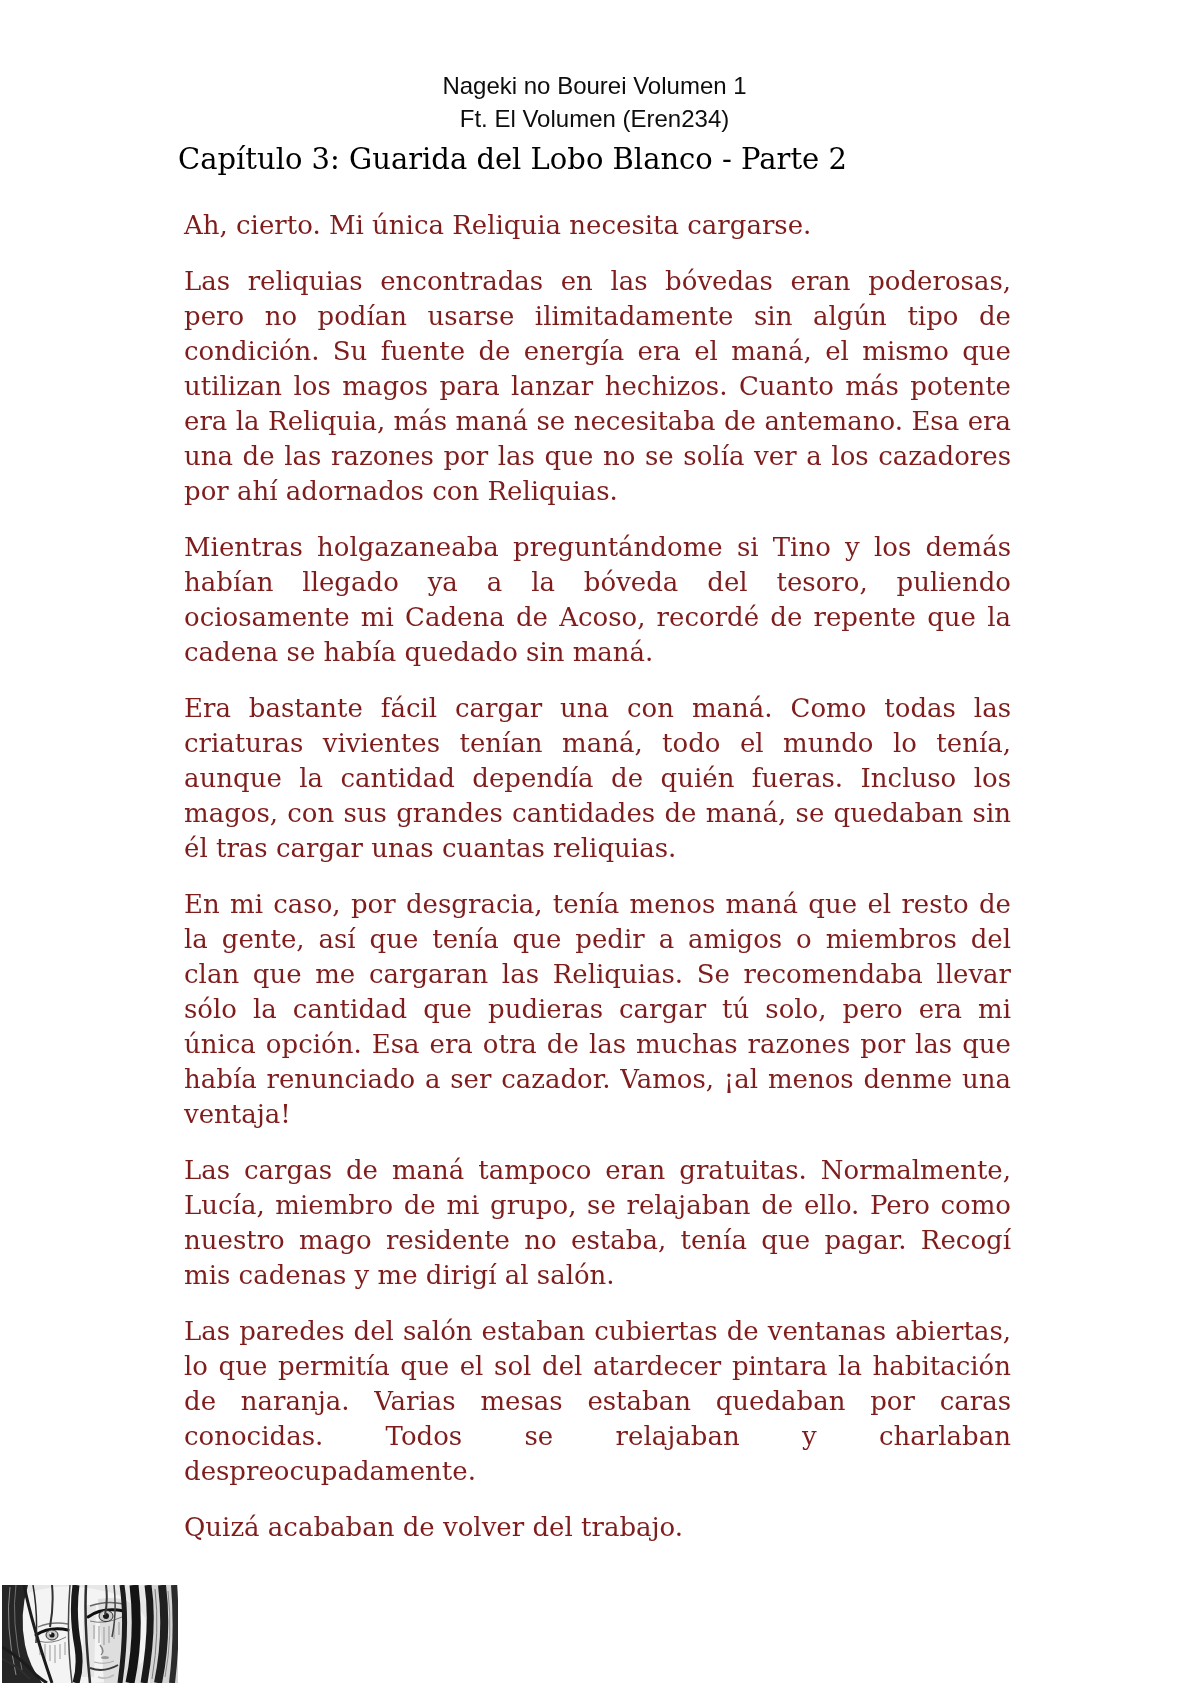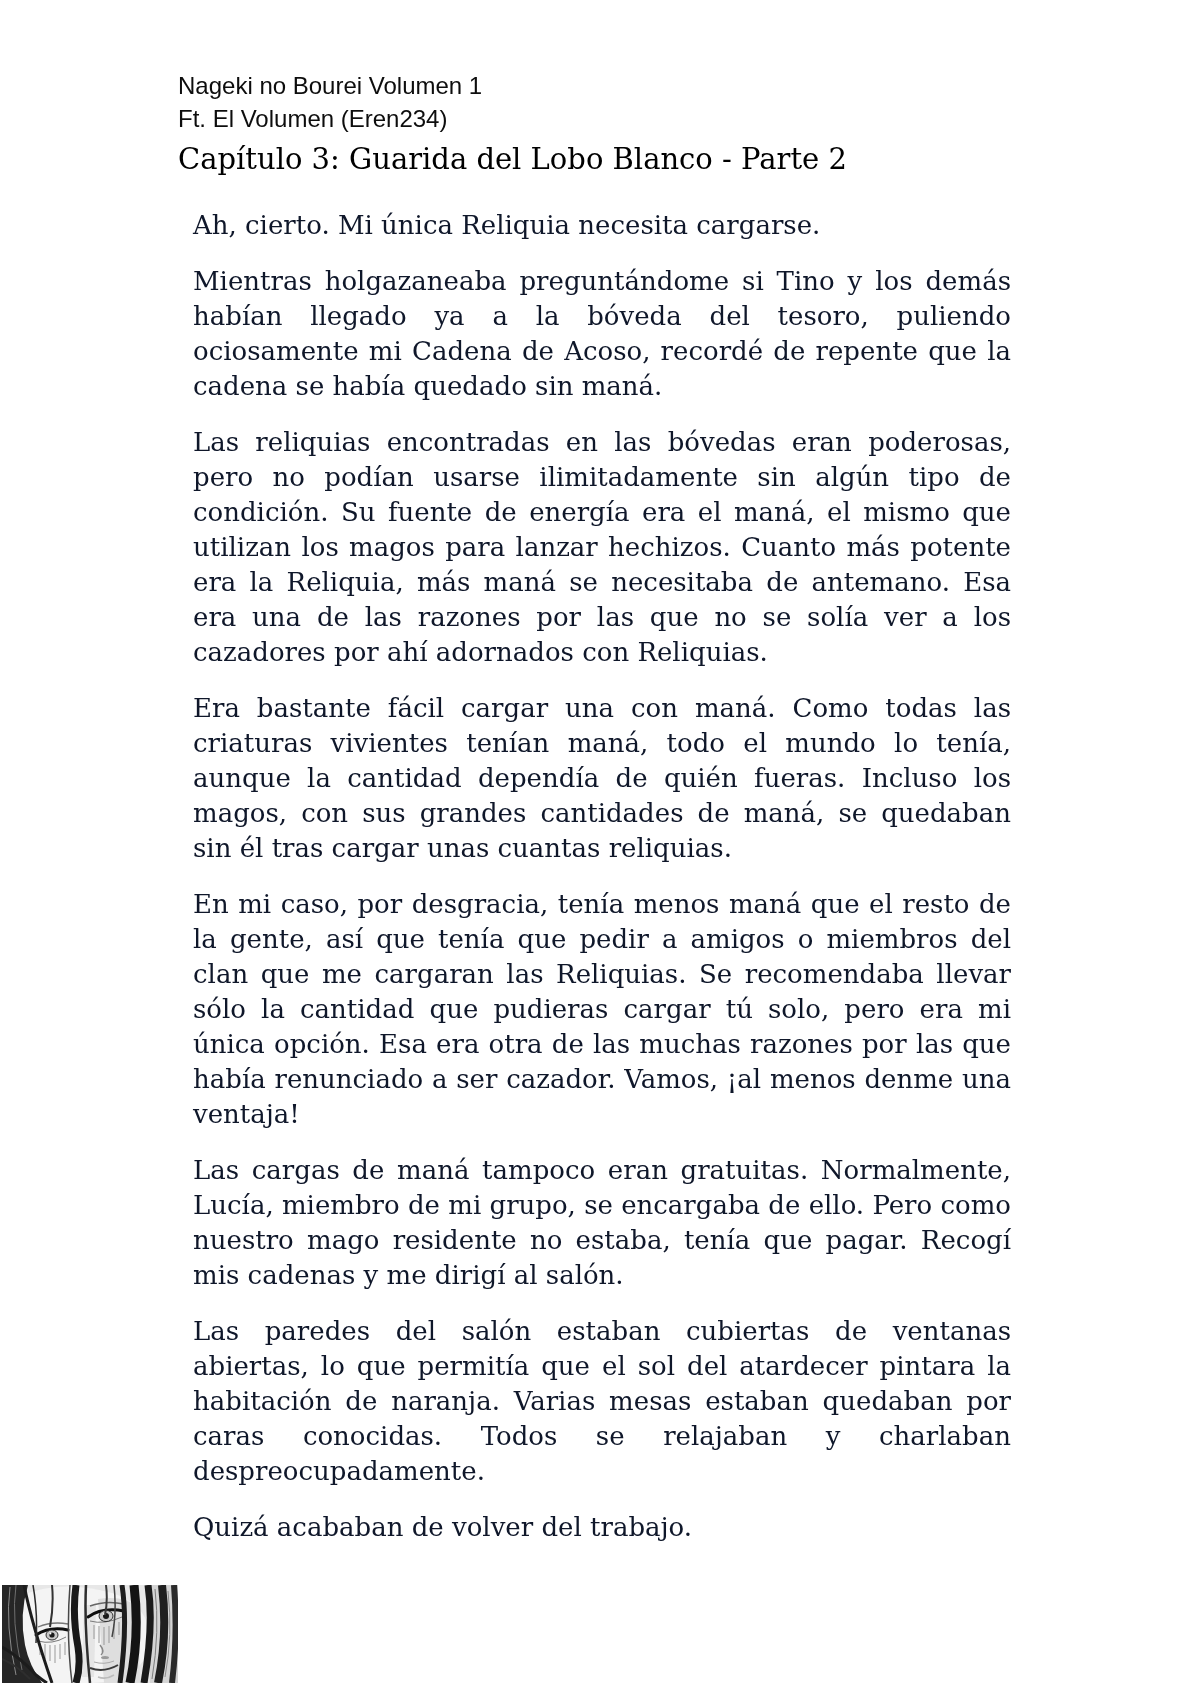--- a/index.html
+++ b/index.html
@@ -16,41 +16,41 @@
     color: #111111;
   }
   .content {
     position: absolute;
     left: 178px;
     top: 0;
     width: 833px;
     padding-top: 69px;
   }
   .doc-header {
-    text-align: left;
+    text-align: center;
     font-family: "Liberation Sans", "DejaVu Sans", sans-serif;
     font-size: 24px;
     line-height: 33px;
     color: #0d0d0d;
   }
   .chapter-title {
     font-family: "DejaVu Serif", "Liberation Serif", serif;
     font-weight: normal;
     font-size: 29px;
     line-height: 40px;
     margin: 4px 0 29px 0;
     color: #000000;
   }
   .body-text p {
     font-family: "DejaVu Serif", "Liberation Serif", serif;
     font-size: 26px;
     line-height: 35px;
-    margin: 0 0 21px 15px;
+    margin: 0 0 21px 6px;
     text-align: justify;
-    color: #0f172a;
+    color: #7f1d1d;
   }
   .footer-image {
     position: absolute;
     left: 2px;
     top: 1585px;
     width: 176px;
     height: 98px;
     overflow: hidden;
   }
   .footer-image svg { display: block; }
@@ -63,25 +63,25 @@
 
     <div class="doc-header">
       <div>Nageki no Bourei Volumen 1</div>
       <div>Ft. El Volumen (Eren234)</div>
     </div>
 
     <h1 class="chapter-title">Capítulo 3: Guarida del Lobo Blanco - Parte 2</h1>
 
     <div class="body-text">
       <p>Ah, cierto. Mi única Reliquia necesita cargarse.</p>
+      <p>Las reliquias encontradas en las bóvedas eran poderosas, pero no podían usarse ilimitadamente sin algún tipo de condición. Su fuente de energía era el maná, el mismo que utilizan los magos para lanzar hechizos. Cuanto más potente era la Reliquia, más maná se necesitaba de antemano. Esa era una de las razones por las que no se solía ver a los cazadores por ahí adornados con Reliquias.</p>
       <p>Mientras holgazaneaba preguntándome si Tino y los demás habían llegado ya a la bóveda del tesoro, puliendo ociosamente mi Cadena de Acoso, recordé de repente que la cadena se había quedado sin maná.</p>
-      <p>Las reliquias encontradas en las bóvedas eran poderosas, pero no podían usarse ilimitadamente sin algún tipo de condición. Su fuente de energía era el maná, el mismo que utilizan los magos para lanzar hechizos. Cuanto más potente era la Reliquia, más maná se necesitaba de antemano. Esa era una de las razones por las que no se solía ver a los cazadores por ahí adornados con Reliquias.</p>
       <p>Era bastante fácil cargar una con maná. Como todas las criaturas vivientes tenían maná, todo el mundo lo tenía, aunque la cantidad dependía de quién fueras. Incluso los magos, con sus grandes cantidades de maná, se quedaban sin él tras cargar unas cuantas reliquias.</p>
       <p>En mi caso, por desgracia, tenía menos maná que el resto de la gente, así que tenía que pedir a amigos o miembros del clan que me cargaran las Reliquias. Se recomendaba llevar sólo la cantidad que pudieras cargar tú solo, pero era mi única opción. Esa era otra de las muchas razones por las que había renunciado a ser cazador. Vamos, ¡al menos denme una ventaja!</p>
-      <p>Las cargas de maná tampoco eran gratuitas. Normalmente, Lucía, miembro de mi grupo, se encargaba de ello. Pero como nuestro mago residente no estaba, tenía que pagar. Recogí mis cadenas y me dirigí al salón.</p>
+      <p>Las cargas de maná tampoco eran gratuitas. Normalmente, Lucía, miembro de mi grupo, se relajaban de ello. Pero como nuestro mago residente no estaba, tenía que pagar. Recogí mis cadenas y me dirigí al salón.</p>
       <p>Las paredes del salón estaban cubiertas de ventanas abiertas, lo que permitía que el sol del atardecer pintara la habitación de naranja. Varias mesas estaban quedaban por caras conocidas. Todos se relajaban y charlaban despreocupadamente.</p>
       <p>Quizá acababan de volver del trabajo.</p>
     </div>
 
   </div>
 
   <div class="footer-image">
     <svg width="176" height="98" viewBox="0 0 176 98" xmlns="http://www.w3.org/2000/svg">
 
       <rect width="176" height="98" fill="#e7e7e7"></rect>

